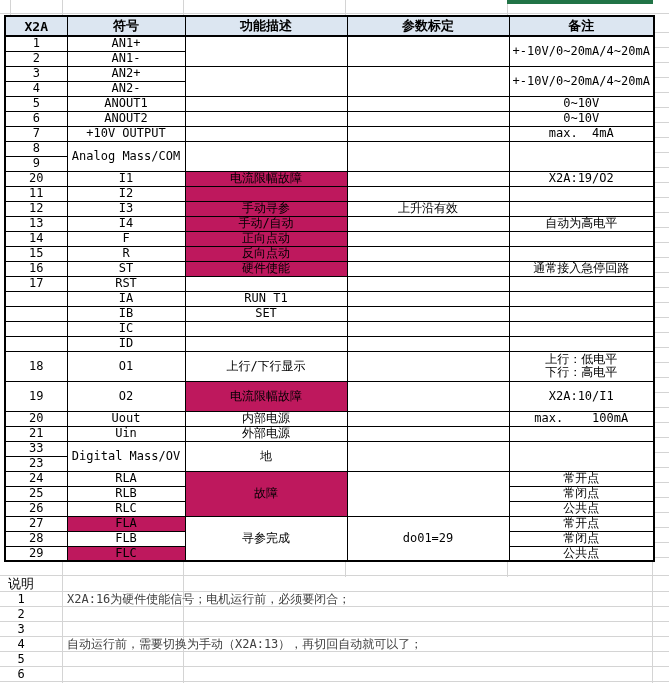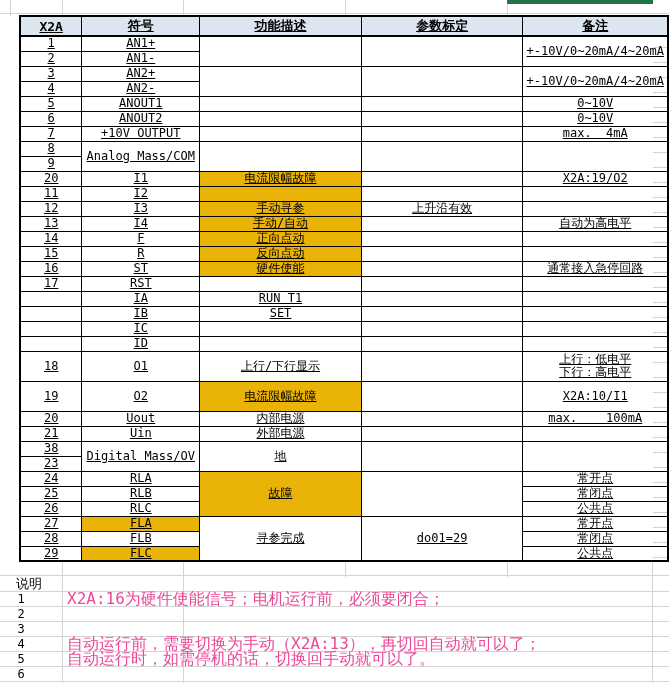--- a/index.html
+++ b/index.html
@@ -10,39 +10,39 @@
   
   .grid-v { position:absolute; width:1px; background:#d4d4d4; }
   .grid-h { position:absolute; height:1px; background:#d4d4d4; }
   .right-grid { position:absolute; left:653px; top:18px; width:16px; height:543px;
     background:repeating-linear-gradient(to bottom, transparent 0 14px, #d4d4d4 14px 15px); }
 
   
   .sel-bar { position:absolute; left:507px; top:0; width:146px; height:4px; background:#217346; }
 
   
-  table.pins { position:absolute; left:19px; top:15px; border-collapse:collapse; table-layout:fixed;
-    border:2px solid #000;text-decoration:underline; }
+  table.pins { position:absolute; left:4px; top:15px; border-collapse:collapse; table-layout:fixed;
+    border:2px solid #000; }
   table.pins th { border:1px solid #000; border-bottom:2px solid #000; background:#dce6f1;
     font-size:13px; font-weight:bold; height:17px; text-align:center; color:#000; }
   table.pins td { border:1px solid #000; font-size:12px; line-height:13px; text-align:center;
     vertical-align:middle; padding:0 2px; color:#000; overflow:hidden; }
   table.pins tbody tr { height:15px; }
   table.pins tbody tr.tall { height:30px; }
-  td.yellow { background:#eab308; }
+  td.yellow { background:#be185d; }
   td.note { white-space:pre-wrap; }
 
   
   .notes { position:absolute; left:0; top:561px; width:669px; }
   .spacer-row { height:15px; border-bottom:1px solid #d4d4d4; }
   .label-row { height:16px; border-bottom:1px solid #d4d4d4; display:flex; align-items:center; }
-  .label-row span { font-size:13px; padding-left:16px; color:#000; }
+  .label-row span { font-size:13px; padding-left:8px; color:#000; }
   .nrow { display:flex; height:15px; border-bottom:1px solid #d4d4d4; align-items:center; }
   .nnum { width:42px; text-align:center; font-size:12px; color:#000; flex:0 0 42px; }
-  .ntext { padding-left:25px; font-size:16px; color:#ec4899; white-space:nowrap; }
+  .ntext { padding-left:25px; font-size:12px; color:#404040; white-space:nowrap; }
 </style>
 </head>
 <body>
 
 <div class="stage">
 
   <div>
     <div class="grid-v" style="left:10px;top:0;height:16px"></div>
     <div class="grid-v" style="left:62px;top:0;height:16px"></div>
     <div class="grid-v" style="left:183px;top:0;height:16px"></div>
@@ -237,21 +237,21 @@
         <td class="note">max.    100mA</td>
       </tr>
       <tr>
         <td>21</td>
         <td>Uin</td>
         <td>外部电源</td>
         <td></td>
         <td class="note"></td>
       </tr>
       <tr>
-        <td>38</td>
+        <td>33</td>
         <td rowspan="2">Digital Mass/OV</td>
         <td rowspan="2">地</td>
         <td rowspan="2"></td>
         <td rowspan="2" class="note"></td>
       </tr>
       <tr>
         <td>23</td>
       </tr>
       <tr>
         <td>24</td>
@@ -304,20 +304,19 @@
     </div>
     <div class="nrow">
       <span class="nnum">3</span>
     </div>
     <div class="nrow">
       <span class="nnum">4</span>
       <span class="ntext">自动运行前，需要切换为手动（X2A:13），再切回自动就可以了；</span>
     </div>
     <div class="nrow">
       <span class="nnum">5</span>
-      <span class="ntext">自动运行时，如需停机的话，切换回手动就可以了。</span>
     </div>
     <div class="nrow">
       <span class="nnum">6</span>
     </div>
   </div>
 
 </div>
 
 </body></html>

